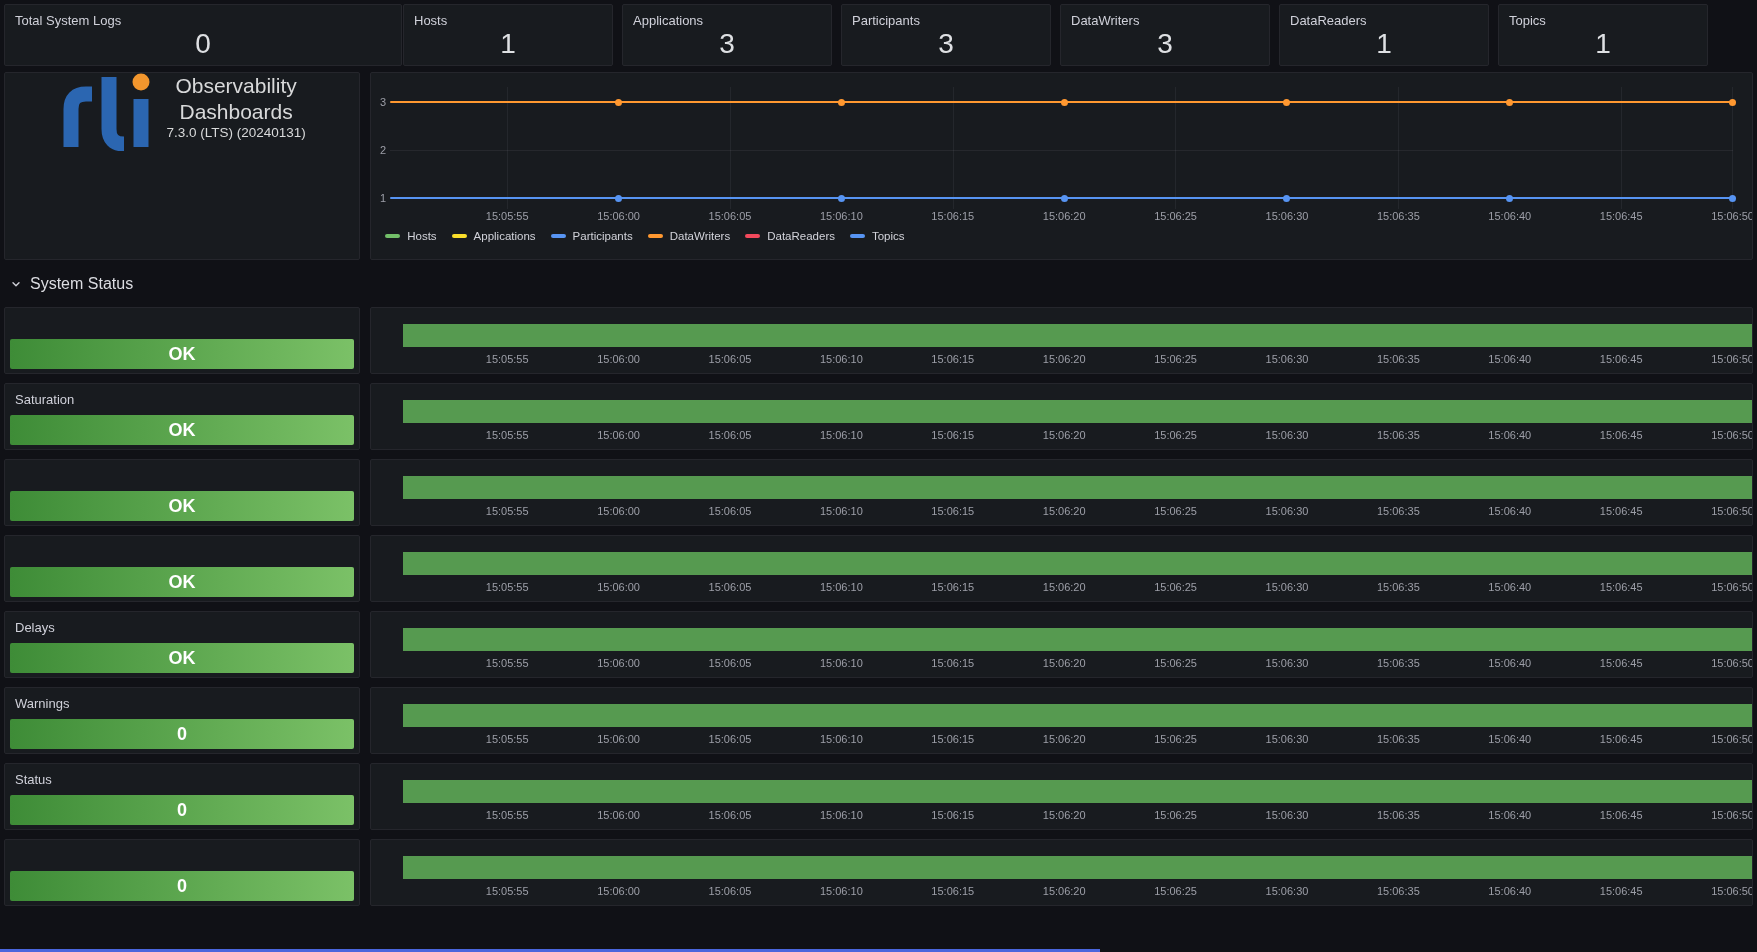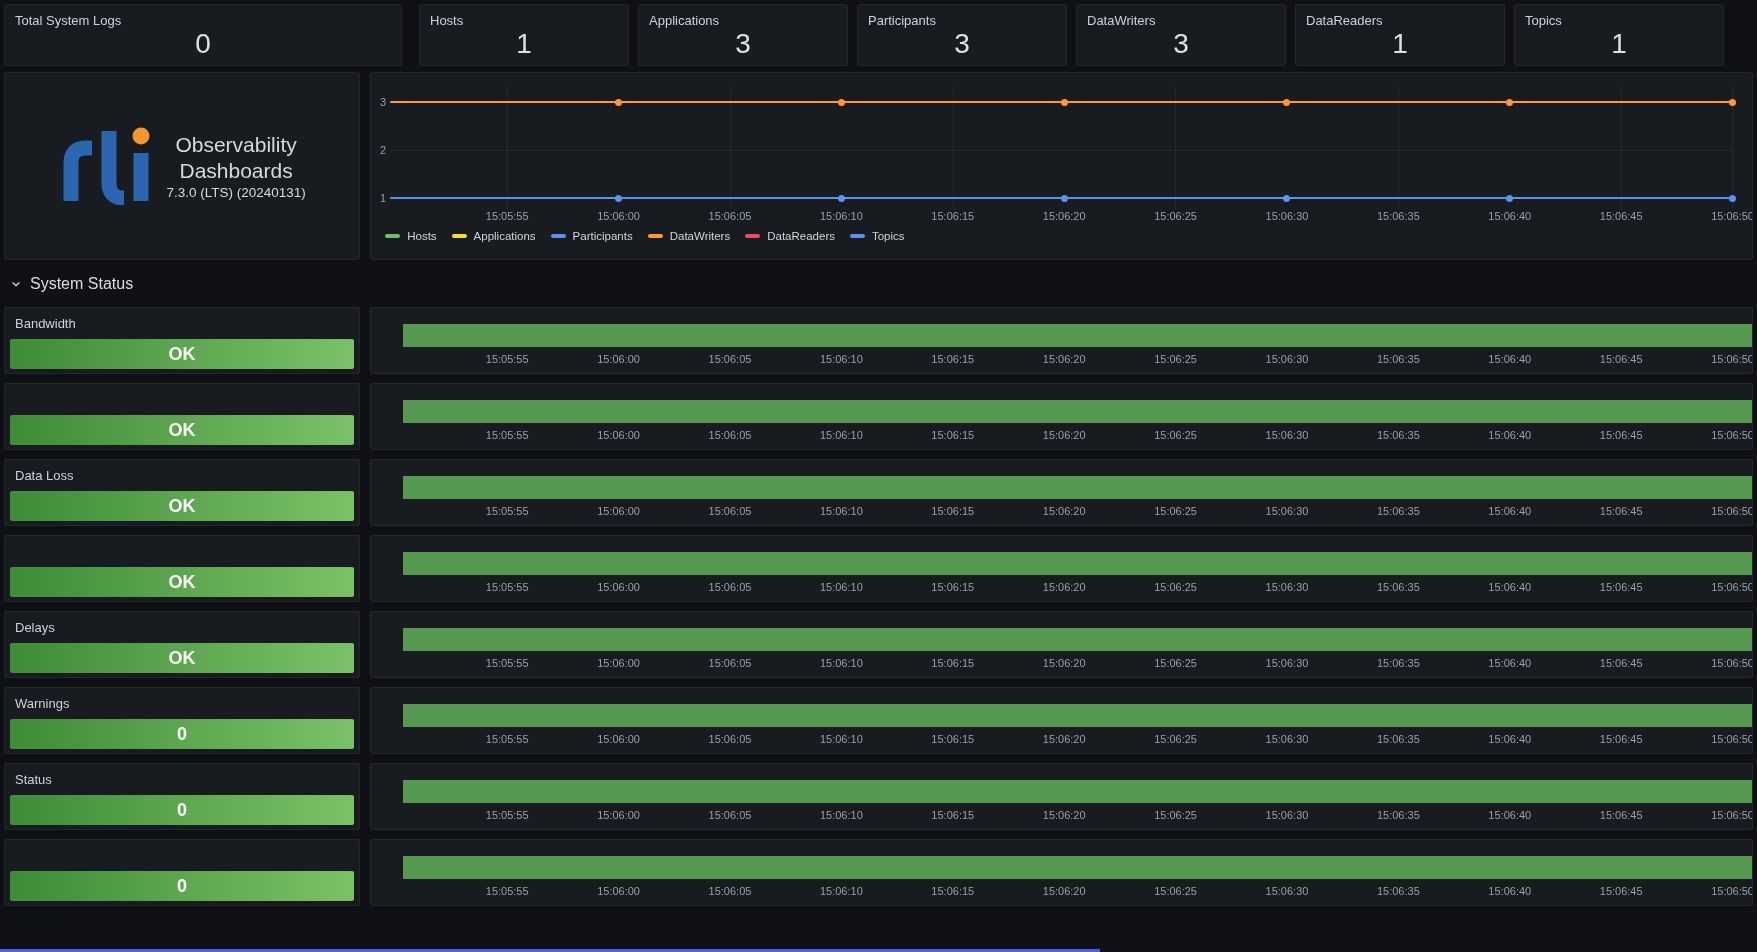--- a/index.html
+++ b/index.html
@@ -11,33 +11,33 @@
   }
   .dash { position:absolute; inset:0; padding:4px; box-sizing:border-box; }
   .panel {
     background:var(--panel-bg,#181B1F);
     border:1px solid var(--panel-border,#25262C);
     border-radius:2px; box-sizing:border-box;
   }
   
   #stats-row { display:flex; height:62px; margin-bottom:6px; }
   .stat-panel { width:210px; margin-right:9px; display:flex; flex-direction:column; }
-  .stat-panel.wide { width:398px; margin-right:17px; }
+  .stat-panel.wide { width:398px; margin-right:1px; }
   .panel-title {
     font-size:13px; font-weight:400; color:#d0d1da;
     padding:8px 10px 0 10px; line-height:1.2; white-space:nowrap;
     overflow:hidden; text-overflow:ellipsis; cursor:pointer;
   }
   .stat-value {
     flex:1; display:flex; align-items:center; justify-content:center;
     font-size:28px; font-weight:500; color:#dee0e3; padding-bottom:5px; line-height:1;
   }
   
   #row2 { display:flex; height:188px; margin-bottom:14px; }
-  #logo-panel { width:357px; margin-right:10px; display:flex; align-items:center; justify-content:center; gap:16px; }
+  #logo-panel { width:357px; margin-right:10px; display:flex; justify-content:center; gap:16px; }
   #logo-svg path { stroke:var(--logo-blue,#2B66B1); }
   #logo-svg circle { fill:var(--logo-orange,#F2962D); }
   .brand-text { text-align:center; }
   .brand-title { font-size:21px; line-height:1.22; color:#d8d9da; }
   .brand-version { font-size:13.5px; color:#d8d9da; margin-top:1px; }
   #chart-panel { position:relative; width:1386px; overflow:hidden; }
   .ylabel { position:absolute; left:0; width:15px; text-align:right; font-size:11px; color:#9d9fa8; }
   .hgrid { position:absolute; height:1px; background:rgba(204,204,220,0.08); }
   .vgrid { position:absolute; width:1px; top:14px; height:122px; background:rgba(204,204,220,0.07); }
   .chart-line { position:absolute; height:2px; border-radius:1px; }
@@ -196,62 +196,61 @@
 
   <div id="sections">
       <div class="section-header">
         <svg width="12" height="12" viewBox="0 0 14 14" fill="none">
           <path d="M3.5 5.5 L7 9 L10.5 5.5" stroke="#d0d1d8" stroke-width="1.6" stroke-linecap="round" stroke-linejoin="round"></path>
         </svg>
         <span class="section-label">System Status</span>
       </div>
       <div class="status-row">
         <div class="panel status-left">
-          <div class="panel-title">Bandwidth</div>
-          <div class="value-bar">OK</div>
-        </div>
-        <div class="panel status-right">
-          <div class="tl-bar"></div>
-          <div class="tl-tick" style="left: 136px;">15:05:55</div>
-          <div class="tl-tick" style="left: 247.4px;">15:06:00</div>
-          <div class="tl-tick" style="left: 358.8px;">15:06:05</div>
-          <div class="tl-tick" style="left: 470.2px;">15:06:10</div>
-          <div class="tl-tick" style="left: 581.6px;">15:06:15</div>
-          <div class="tl-tick" style="left: 693px;">15:06:20</div>
-          <div class="tl-tick" style="left: 804.4px;">15:06:25</div>
-          <div class="tl-tick" style="left: 915.8px;">15:06:30</div>
-          <div class="tl-tick" style="left: 1027.2px;">15:06:35</div>
-          <div class="tl-tick" style="left: 1138.6px;">15:06:40</div>
-          <div class="tl-tick" style="left: 1250px;">15:06:45</div>
-          <div class="tl-tick" style="left: 1361.4px;">15:06:50</div>
-        </div>
-      </div>
-      <div class="status-row">
-        <div class="panel status-left">
-          <div class="value-bar">OK</div>
-        </div>
-        <div class="panel status-right">
-          <div class="tl-bar"></div>
-          <div class="tl-tick" style="left: 136px;">15:05:55</div>
-          <div class="tl-tick" style="left: 247.4px;">15:06:00</div>
-          <div class="tl-tick" style="left: 358.8px;">15:06:05</div>
-          <div class="tl-tick" style="left: 470.2px;">15:06:10</div>
-          <div class="tl-tick" style="left: 581.6px;">15:06:15</div>
-          <div class="tl-tick" style="left: 693px;">15:06:20</div>
-          <div class="tl-tick" style="left: 804.4px;">15:06:25</div>
-          <div class="tl-tick" style="left: 915.8px;">15:06:30</div>
-          <div class="tl-tick" style="left: 1027.2px;">15:06:35</div>
-          <div class="tl-tick" style="left: 1138.6px;">15:06:40</div>
-          <div class="tl-tick" style="left: 1250px;">15:06:45</div>
-          <div class="tl-tick" style="left: 1361.4px;">15:06:50</div>
-        </div>
-      </div>
-      <div class="status-row">
-        <div class="panel status-left">
-          <div class="panel-title">Data Loss</div>
+          <div class="value-bar">OK</div>
+        </div>
+        <div class="panel status-right">
+          <div class="tl-bar"></div>
+          <div class="tl-tick" style="left: 136px;">15:05:55</div>
+          <div class="tl-tick" style="left: 247.4px;">15:06:00</div>
+          <div class="tl-tick" style="left: 358.8px;">15:06:05</div>
+          <div class="tl-tick" style="left: 470.2px;">15:06:10</div>
+          <div class="tl-tick" style="left: 581.6px;">15:06:15</div>
+          <div class="tl-tick" style="left: 693px;">15:06:20</div>
+          <div class="tl-tick" style="left: 804.4px;">15:06:25</div>
+          <div class="tl-tick" style="left: 915.8px;">15:06:30</div>
+          <div class="tl-tick" style="left: 1027.2px;">15:06:35</div>
+          <div class="tl-tick" style="left: 1138.6px;">15:06:40</div>
+          <div class="tl-tick" style="left: 1250px;">15:06:45</div>
+          <div class="tl-tick" style="left: 1361.4px;">15:06:50</div>
+        </div>
+      </div>
+      <div class="status-row">
+        <div class="panel status-left">
+          <div class="panel-title">Saturation</div>
+          <div class="value-bar">OK</div>
+        </div>
+        <div class="panel status-right">
+          <div class="tl-bar"></div>
+          <div class="tl-tick" style="left: 136px;">15:05:55</div>
+          <div class="tl-tick" style="left: 247.4px;">15:06:00</div>
+          <div class="tl-tick" style="left: 358.8px;">15:06:05</div>
+          <div class="tl-tick" style="left: 470.2px;">15:06:10</div>
+          <div class="tl-tick" style="left: 581.6px;">15:06:15</div>
+          <div class="tl-tick" style="left: 693px;">15:06:20</div>
+          <div class="tl-tick" style="left: 804.4px;">15:06:25</div>
+          <div class="tl-tick" style="left: 915.8px;">15:06:30</div>
+          <div class="tl-tick" style="left: 1027.2px;">15:06:35</div>
+          <div class="tl-tick" style="left: 1138.6px;">15:06:40</div>
+          <div class="tl-tick" style="left: 1250px;">15:06:45</div>
+          <div class="tl-tick" style="left: 1361.4px;">15:06:50</div>
+        </div>
+      </div>
+      <div class="status-row">
+        <div class="panel status-left">
           <div class="value-bar">OK</div>
         </div>
         <div class="panel status-right">
           <div class="tl-bar"></div>
           <div class="tl-tick" style="left: 136px;">15:05:55</div>
           <div class="tl-tick" style="left: 247.4px;">15:06:00</div>
           <div class="tl-tick" style="left: 358.8px;">15:06:05</div>
           <div class="tl-tick" style="left: 470.2px;">15:06:10</div>
           <div class="tl-tick" style="left: 581.6px;">15:06:15</div>
           <div class="tl-tick" style="left: 693px;">15:06:20</div>

